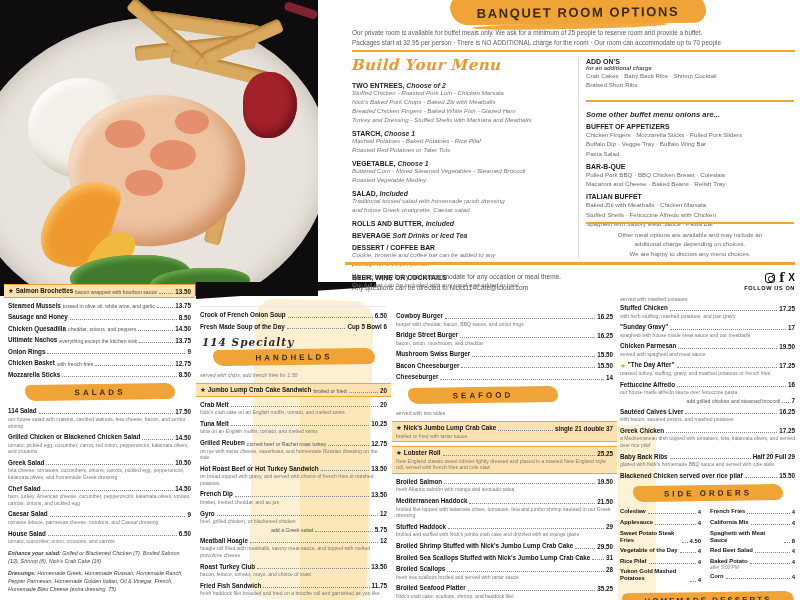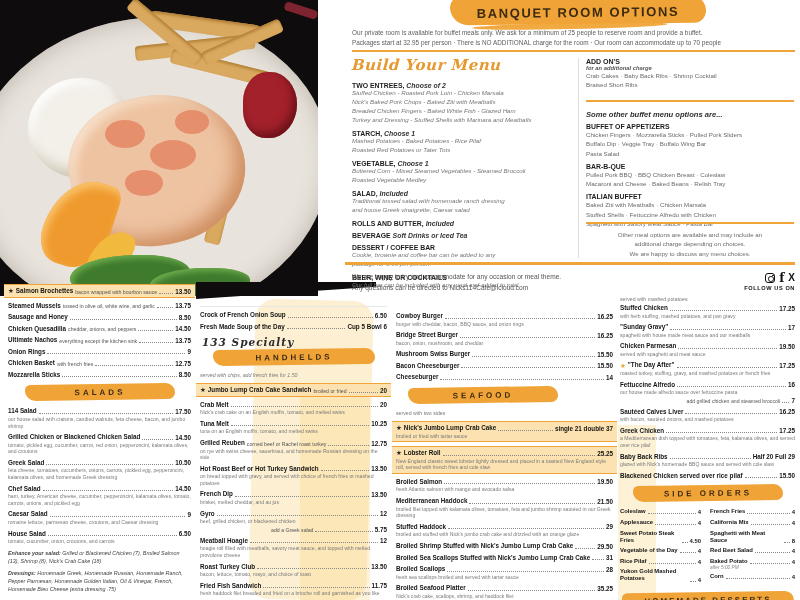--- a/index.html
+++ b/index.html
@@ -197,21 +197,21 @@
     <div id="addons" class="bsec">
       <div class="bt">ADD ON'S</div>
       <div class="bq">for an additional charge</div>
       <div>
           <div class="bl" style="font-style: normal;">Crab Cakes   ·   Baby Back Ribs   ·   Shrimp Cocktail</div>
           <div class="bl" style="font-style: normal;">Braised Short Ribs</div>
         </div>
     </div>
   </div>
   <div class="abs orange-hr" id="hr2"></div>
-  <div class="abs" id="other-head">Some other buffet menu options are...</div>
+  <div class="abs" id="other-head">Some other buffet menu onions are...</div>
   <div class="abs" id="buffets">
       <div class="bsec">
         <div class="bt">BUFFET OF APPETIZERS</div>
         <div class="bl" style="font-style: normal;">Chicken Fingers   ·   Mozzarella Sticks   ·   Pulled Pork Sliders</div>
         <div class="bl" style="font-style: normal;">Buffalo Dip   ·   Veggie Tray   ·   Buffalo Wing Bar</div>
         <div class="bl" style="font-style: normal;">Pasta Salad</div>
       </div>
       <div class="bsec">
         <div class="bt">BAR-B-QUE</div>
         <div class="bl" style="font-style: normal;">Pulled Pork BBQ   ·   BBQ Chicken Breast   ·   Coleslaw</div>
@@ -380,21 +380,21 @@
           </div>
         </div>
         <div class="mi">
           <div class="mi-line">
             <span class="nm">Fresh Made Soup of the Day</span>
             <span class="dots"></span>
             <span class="pr">Cup 5 Bowl 6</span>
           </div>
         </div>
       </div>
-    <div id="handheld-script">133 Specialty</div>
+    <div id="handheld-script">114 Specialty</div>
     <div class="sec-head" style="width:162px;margin-top:1px;">HANDHELDS</div>
     <div class="note" style="font-style:italic;">served with chips, add french fries for 1.50</div>
     <div>
         <div class="mi hl">
           <div class="mi-line">
             <span class="star">★</span>
             <span class="nm">Jumbo Lump Crab Cake Sandwich</span>
             <span class="sfx">broiled or fried</span>
             <span class="dots"></span>
             <span class="pr">20</span>

